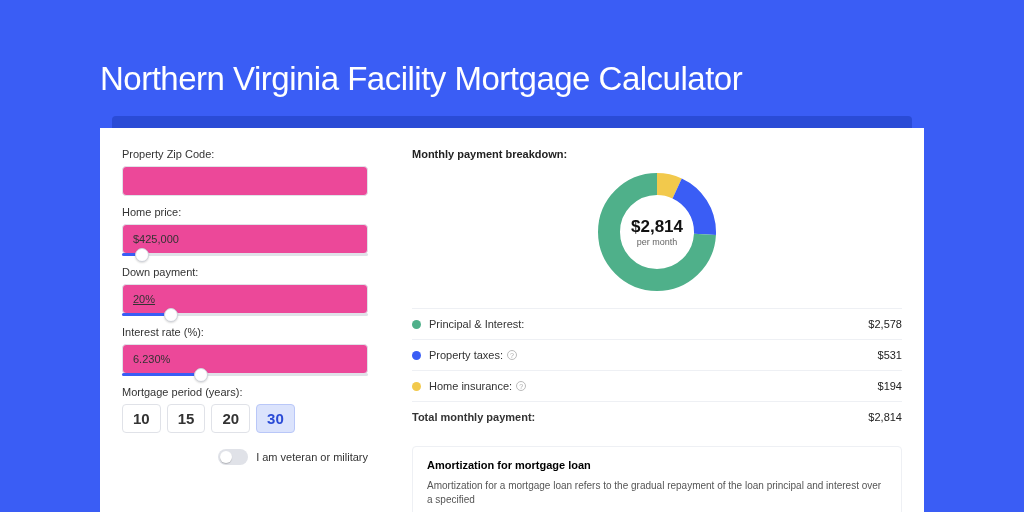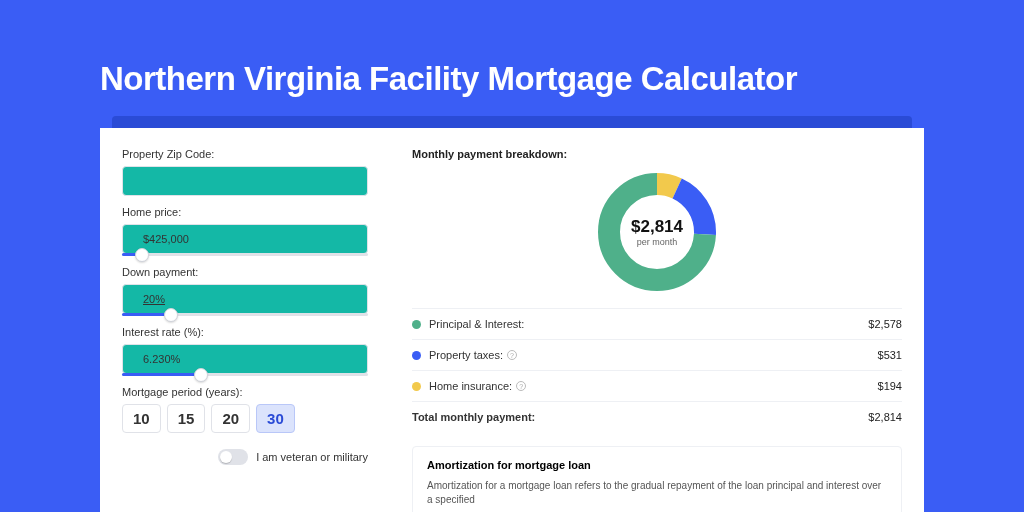--- a/index.html
+++ b/index.html
@@ -9,21 +9,21 @@
     width: 1024px;
     height: 512px;
     overflow: hidden;
   }
   .outer {
     padding: 60px 100px 0 100px;
   }
   h1.title {
     color: #fff;
     font-size: 33px;
-    font-weight: 700;
+    font-weight: 400;
     margin-bottom: 18px;
     letter-spacing: -0.5px;
   }
   .shadow-bar {
     background: #2a4bd6;
     height: 12px;
     border-radius: 4px 4px 0 0;
     margin: 0 12px;
   }
   .panel {
@@ -47,24 +47,24 @@
   .label {
     font-size: 11px;
     color: #333;
     margin-bottom: 6px;
     display: block;
   }
   .input {
     width: 100%;
     border: 1px solid #e0e2e8;
     border-radius: 4px;
-    padding: 8px 20px;
+    padding: 8px 10px;
     font-size: 11px;
     color: #333;
-    background: #14b8a6;
+    background: #ec4899;
   }
   .slider-track {
     height: 3px;
     background: #e0e2e8;
     position: relative;
     margin-top: -1px;
     border-radius: 2px;
   }
   .slider-fill {
     position: absolute;

